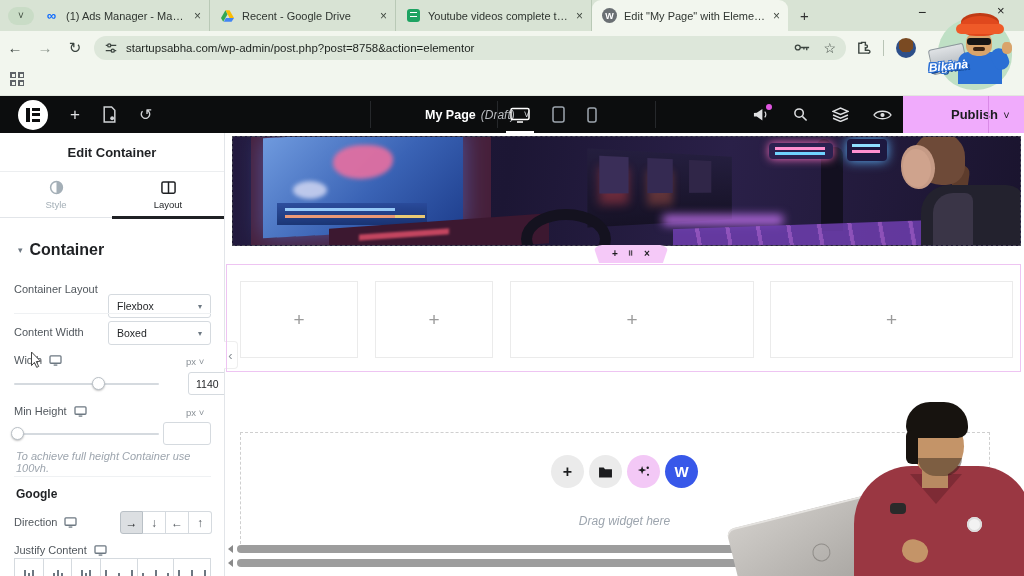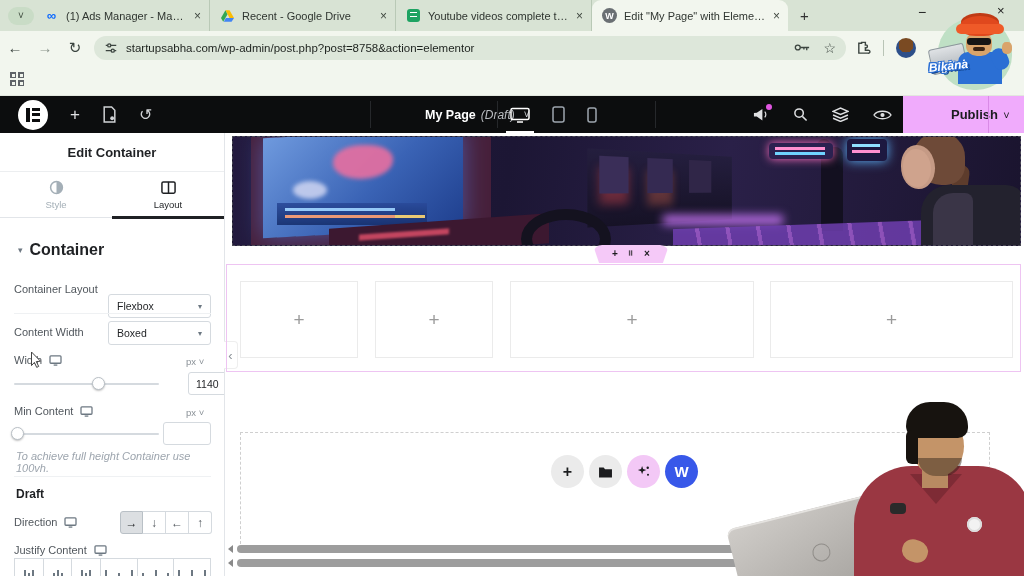--- a/index.html
+++ b/index.html
@@ -436,38 +436,38 @@
     </div>
     <div class="p-input" style="top:239px;margin-left:25px;">1140</div>
 
     <span class="cursor">
       <svg width="13" height="18" viewBox="0 0 12 18">
           <path d="M1 1l9 9.2-4.2.4 2.4 4.8-2 1-2.3-5L1 14.6z" fill="#fff" stroke="#444" stroke-width="1"></path>
         </svg>
     </span>
 
     <div class="ctl-label" style="left:14px;top:272px;">
-      <span>Min Content</span>
+      <span>Min Height</span>
       <span class="mini-mon">
         <svg width="13" height="11" viewBox="0 0 14 12" fill="none" stroke="currentColor" stroke-width="1.4">
             <rect x="1" y="1" width="12" height="8" rx="1"></rect>
             <path d="M5 11h4"></path>
           </svg>
       </span>
     </div>
     <div class="unit" style="left:186px;top:274px;"><span>px</span> <span>˅</span></div>
     <div class="slider" style="top:300px;">
       <span class="knob" style="left:-3px;"></span>
     </div>
     <div class="p-input" style="top:289px;"></div>
 
     <div class="p-note" style="top:317px;">To achieve full height Container use 100vh.</div>
     <div class="p-div" style="top:343px;"></div>
 
-    <div class="p-items" style="top:354px;">Draft</div>
+    <div class="p-items" style="top:354px;">Google</div>
 
     <div class="ctl-label" style="left:14px;top:383px;">
       <span>Direction</span>
       <span class="mini-mon">
         <svg width="13" height="11" viewBox="0 0 14 12" fill="none" stroke="currentColor" stroke-width="1.4">
             <rect x="1" y="1" width="12" height="8" rx="1"></rect>
             <path d="M5 11h4"></path>
           </svg>
       </span>
     </div>
@@ -578,20 +578,21 @@
       </span>
       <span class="wbtn pink">
         <svg width="15" height="15" viewBox="0 0 16 16">
             <path d="M6.5 2l1.1 3.4L11 6.5 7.6 7.6 6.5 11 5.4 7.6 2 6.5l3.4-1.1z" fill="#1c1d1f"></path>
             <circle cx="12.5" cy="4" r="1.3" fill="#1c1d1f"></circle>
             <circle cx="12.8" cy="11.5" r="1.1" fill="#1c1d1f"></circle>
           </svg>
       </span>
       <span class="wbtn blue">W</span>
     </div>
+    <div class="drag-hint">Drag widget here</div>
 
     <span class="sb-arrow sb-l" style="left:3px;top:412px;"></span>
     <div class="scrollbar sb1"></div>
     <span class="sb-arrow sb-r" style="left:790px;top:412px;"></span>
     <span class="sb-arrow sb-l" style="left:3px;top:426px;"></span>
     <div class="scrollbar sb2"></div>
     <span class="sb-arrow sb-r" style="left:792px;top:427px;"></span>
   </div>
 
   <div class="presenter">

